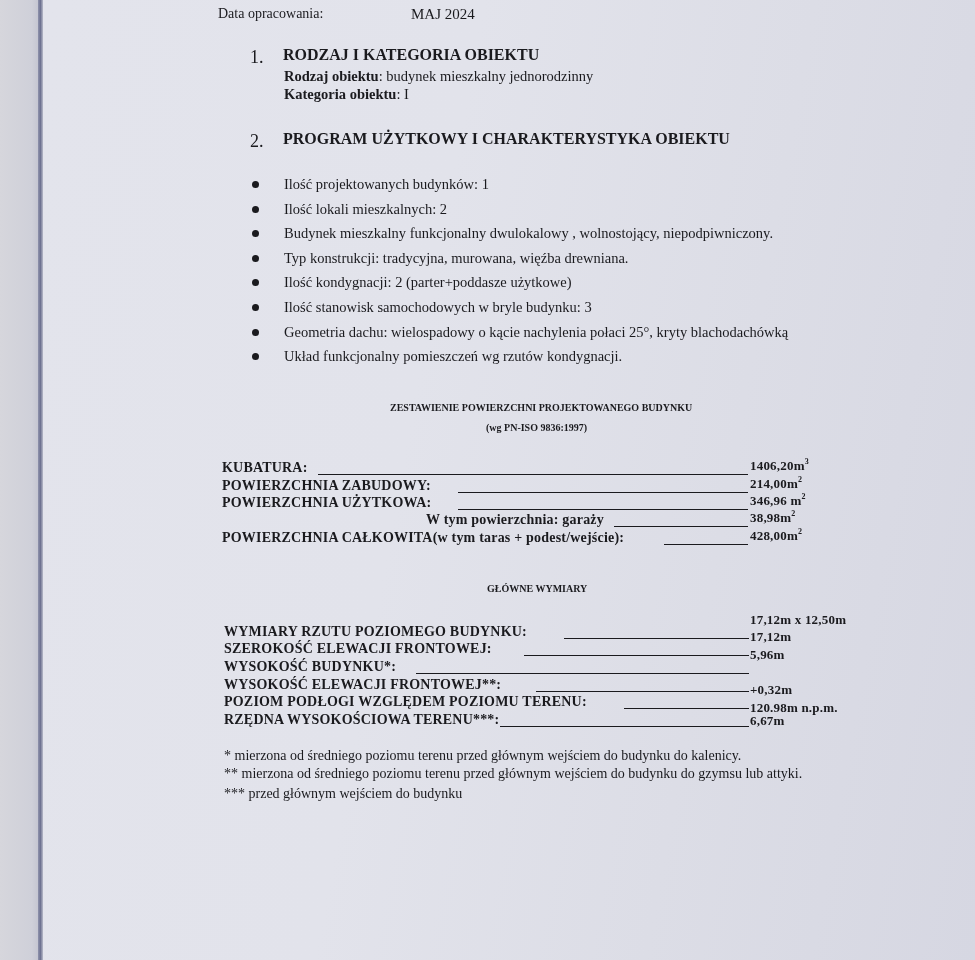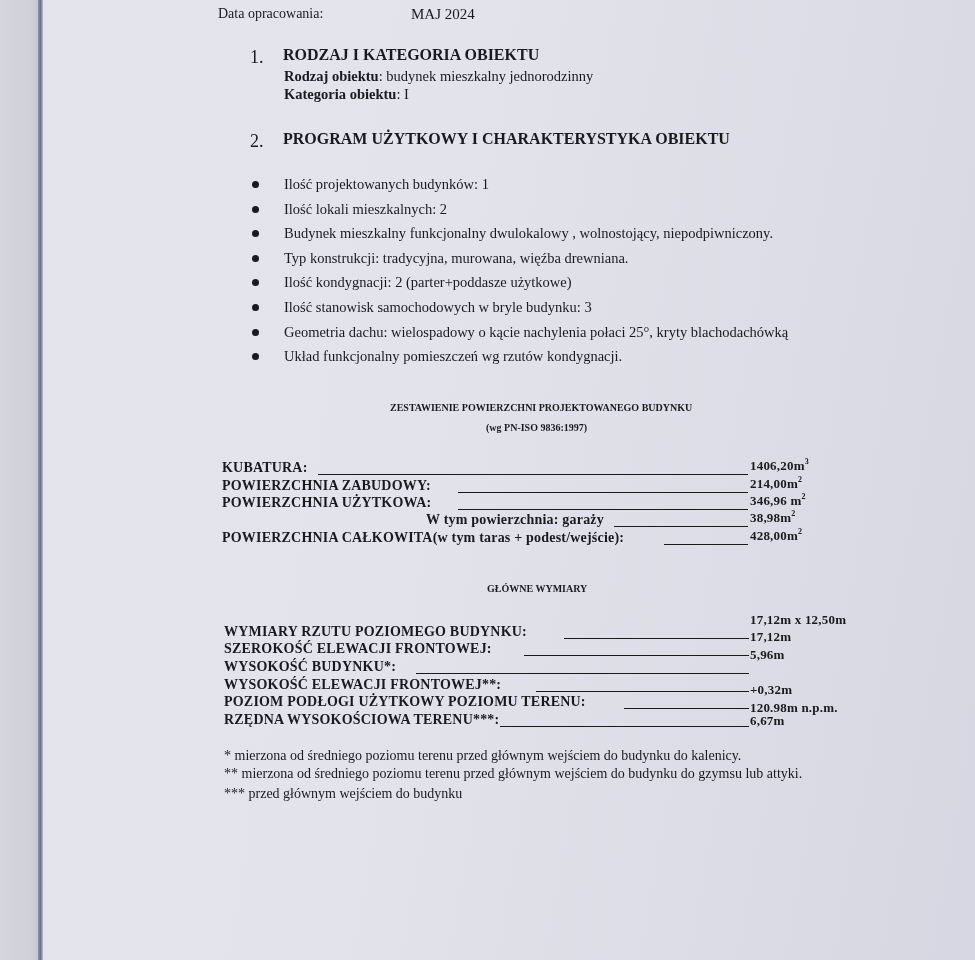--- a/index.html
+++ b/index.html
@@ -152,21 +152,21 @@
   <span class="lbl" style="left:0">WYSOKOŚĆ BUDYNKU*:</span>
   <span class="line" style="left:192px; width:333px;"></span>
   <span class="val" style="left:526px; top:-12px;">5,96m</span>
 </div>
 <div class="row" style="left:224px; top:677px;">
   <span class="lbl" style="left:0">WYSOKOŚĆ ELEWACJI FRONTOWEJ**:</span>
   <span class="line" style="left:312px; width:213px;"></span>
   <span class="val" style="left:526px; top:-12px;margin-top:48px;">6,67m</span>
 </div>
 <div class="row" style="left:224px; top:694px;">
-  <span class="lbl" style="left:0">POZIOM PODŁOGI UŻYTKOWY POZIOMU TERENU:</span>
+  <span class="lbl" style="left:0">POZIOM PODŁOGI WZGLĘDEM POZIOMU TERENU:</span>
   <span class="line" style="left:400px; width:125px;"></span>
   <span class="val" style="left:526px; top:-12px;">+0,32m</span>
 </div>
 <div class="row" style="left:224px; top:712px;">
   <span class="lbl" style="left:0">RZĘDNA WYSOKOŚCIOWA TERENU***:</span>
   <span class="line" style="left:276px; width:249px;"></span>
   <span class="val" style="left:526px; top:-12px;">120.98m n.p.m.</span>
 </div>
 
 <div class="notes" style="top:748px;">* mierzona od średniego poziomu terenu przed głównym wejściem do budynku do kalenicy.</div>

